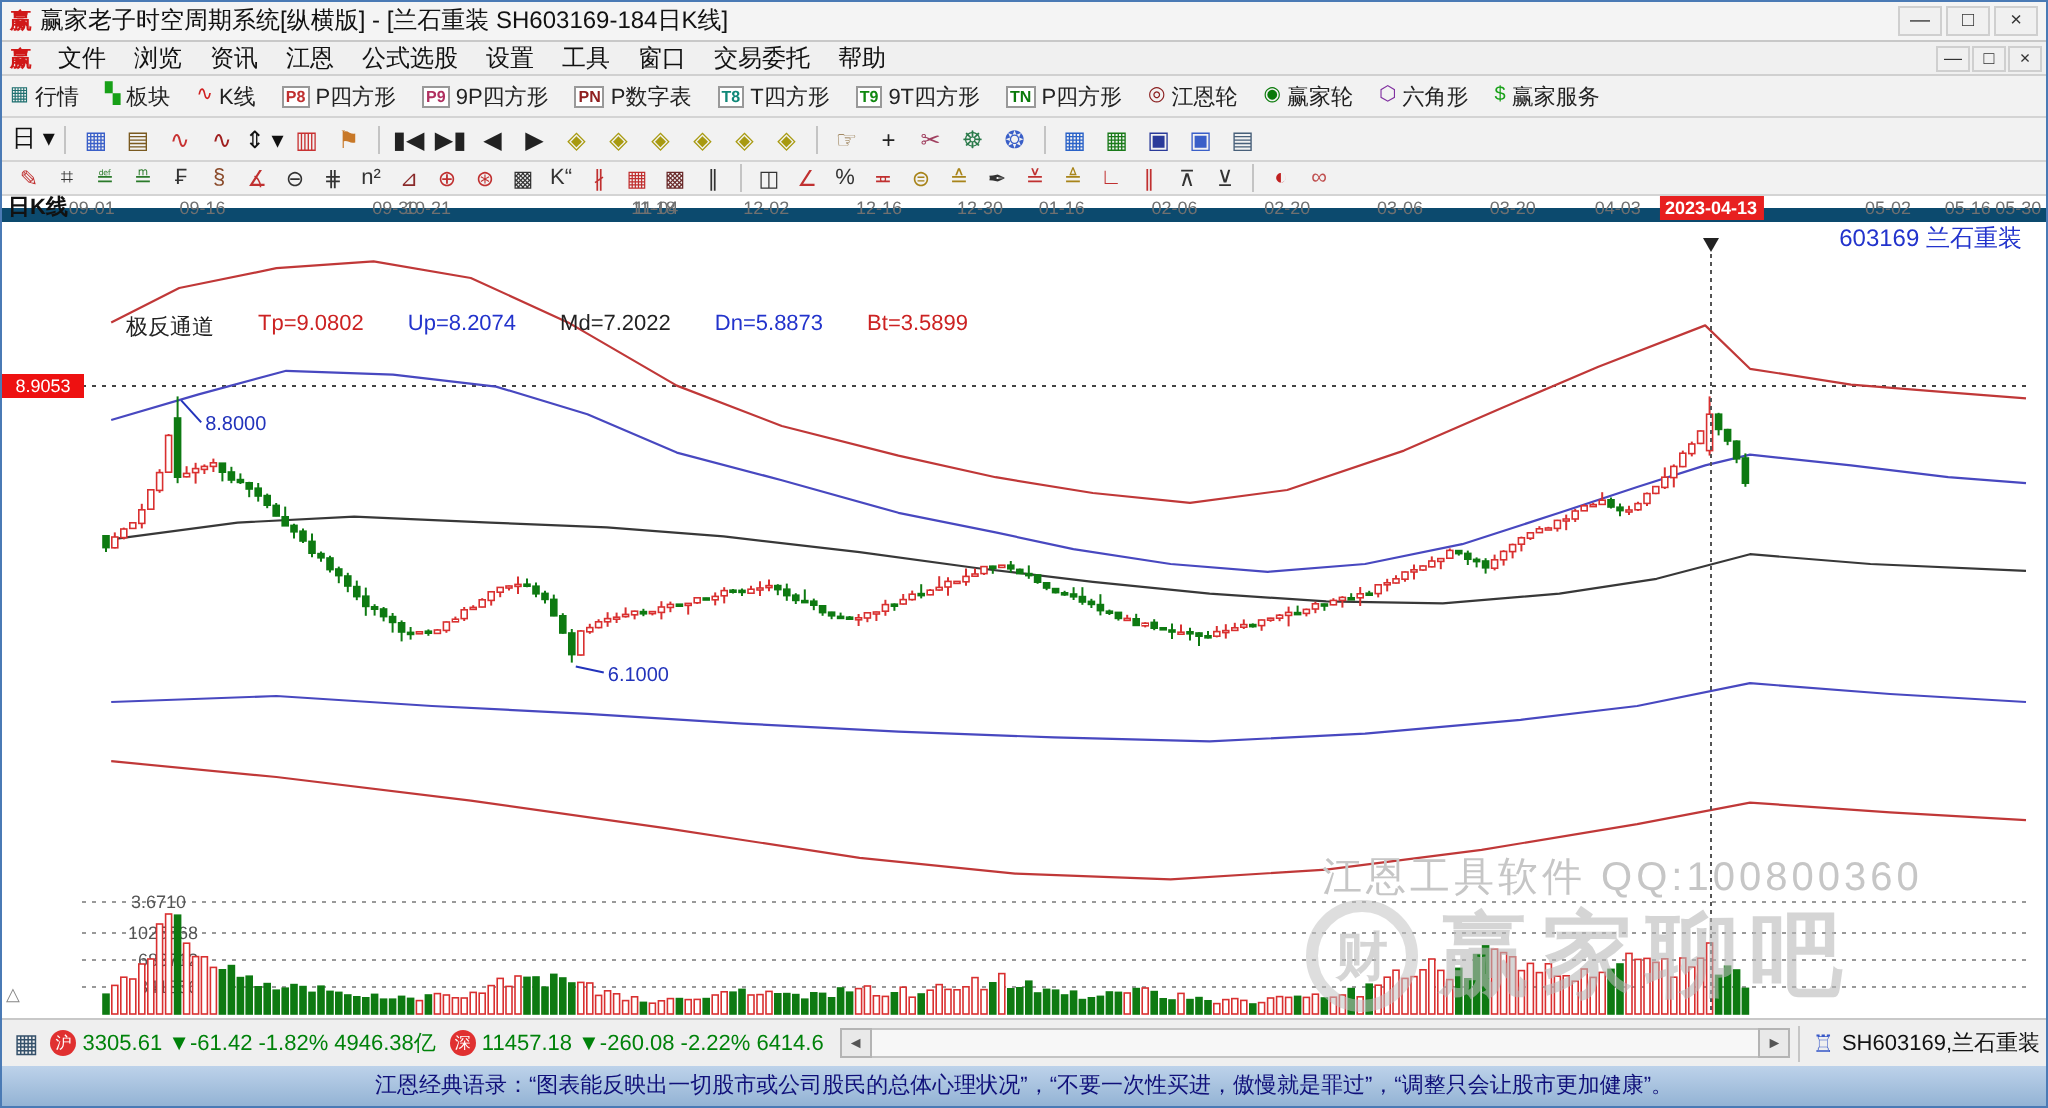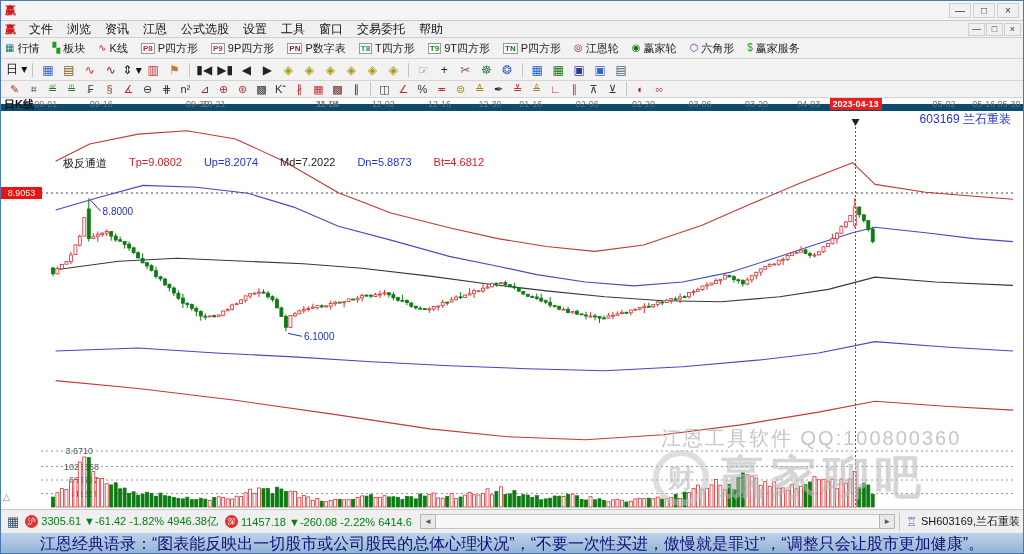--- a/index.html
+++ b/index.html
@@ -47,29 +47,30 @@
   #statusbar{position:absolute;left:0;top:508px;width:100%;height:24px;background:#efefef;border-top:1px solid #c8c8c8;display:flex;align-items:center;padding:0 3px;font-size:11px;}
   .sicon-grid{color:#34506a;font-size:13px;margin:0 3px;}
   .sicon-circle{width:13px;height:13px;border-radius:50%;background:#e03030;color:#fff;font-size:8px;line-height:13px;text-align:center;margin:0 3px;flex:none;}
   .sidx{color:#00820a;white-space:nowrap;margin-right:4px;}
   #sb-scroll{flex:1;display:flex;height:15px;margin:0 4px;position:relative;}
   .sb-arrow{width:16px;height:15px;background:#e9e9e9;border:1px solid #b4b4b4;font-size:8px;line-height:13px;text-align:center;color:#555;flex:none;}
   .sb-track{flex:1;background:#f7f7f7;border-top:1px solid #c4c4c4;border-bottom:1px solid #c4c4c4;}
   #sb-right{display:flex;align-items:center;gap:4px;border-left:1px solid #c6c6c6;padding-left:6px;height:18px;white-space:nowrap;color:#111;}
   #sb-right .rook{color:#3858c8;font-size:12px;}
   
-  #quotebar{position:absolute;left:0;top:532px;width:100%;height:22px;background:linear-gradient(#bdd2ea,#8fb0d2);color:#10107a;font-size:16px;line-height:21px;text-align:center;white-space:nowrap;overflow:hidden;}
+  #quotebar{position:absolute;left:0;top:532px;width:100%;height:22px;background:linear-gradient(#bdd2ea,#8fb0d2);color:#10107a;font-size:11px;line-height:21px;text-align:center;white-space:nowrap;overflow:hidden;}
 </style>
 </head>
 <body>
 
 <div id="win">
 
   <div id="titlebar">
     <span class="appicon">赢</span>
+    <span>赢家老子时空周期系统[纵横版] - [兰石重装  SH603169-184日K线]</span>
     <span class="tctl">
       <span class="winbtn">—</span>
       <span class="winbtn">□</span>
       <span class="winbtn">×</span>
     </span>
   </div>
 
   <div id="menubar">
     <span class="appicon">赢</span>
     <span id="menu-items"><span class="menu-item">文件</span><span class="menu-item">浏览</span><span class="menu-item">资讯</span><span class="menu-item">江恩</span><span class="menu-item">公式选股</span><span class="menu-item">设置</span><span class="menu-item">工具</span><span class="menu-item">窗口</span><span class="menu-item">交易委托</span><span class="menu-item">帮助</span></span>
@@ -818,21 +819,21 @@
           <line x1="286.9" y1="222.3" x2="300.9" y2="225.3" stroke="#2233bb" stroke-width="1"></line>
           <text x="302.9" y="229.3" fill="#2233bb" font-size="10">6.1000</text>
         </g>
       </svg>
     <div id="indheader">
         <span style="color: rgb(34, 34, 34);">极反通道</span>
         <span style="color: rgb(204, 34, 34);">Tp=9.0802</span>
         <span style="color: rgb(34, 51, 204);">Up=8.2074</span>
         <span style="color: rgb(34, 34, 34);">Md=7.2022</span>
         <span style="color: rgb(34, 51, 204);">Dn=5.8873</span>
-        <span style="color: rgb(204, 34, 34);">Bt=4.6812</span>
+        <span style="color: rgb(204, 34, 34);">Bt=3.5899</span>
       </div>
     <div id="symlabel">603169  兰石重装</div>
     <div id="pricetag">8.9053</div>
     <div id="volmarker">△</div>
     <div class="wm-tool">江恩工具软件  QQ:100800360</div>
     <div class="wm-brand">
       <span class="wm-logo">财</span>
       <span class="wm-text">赢家聊吧</span>
     </div>
   </div>

